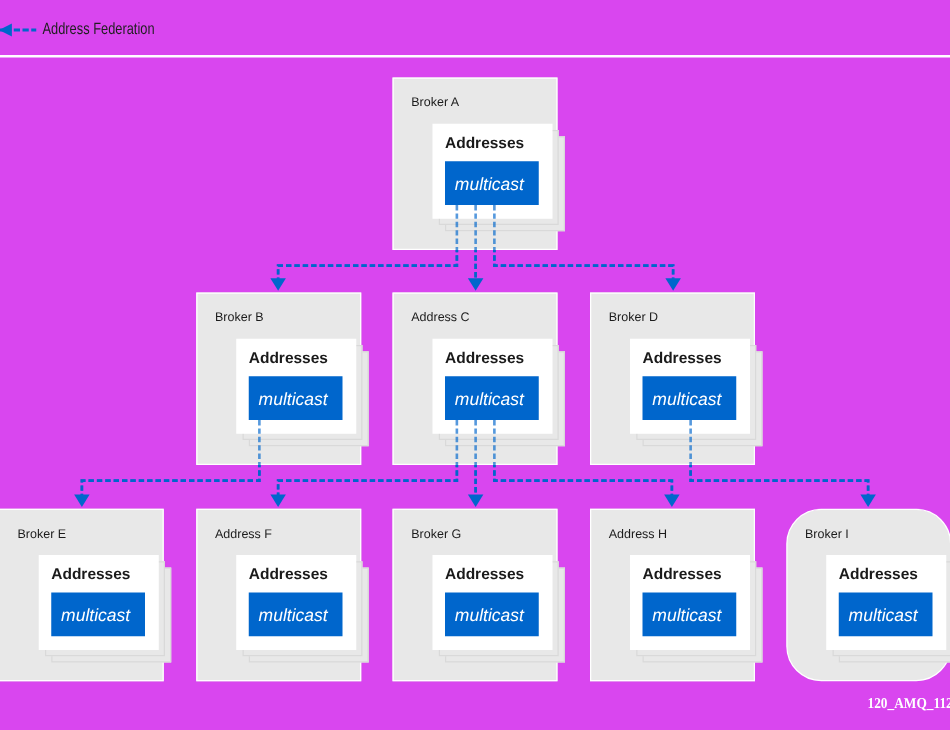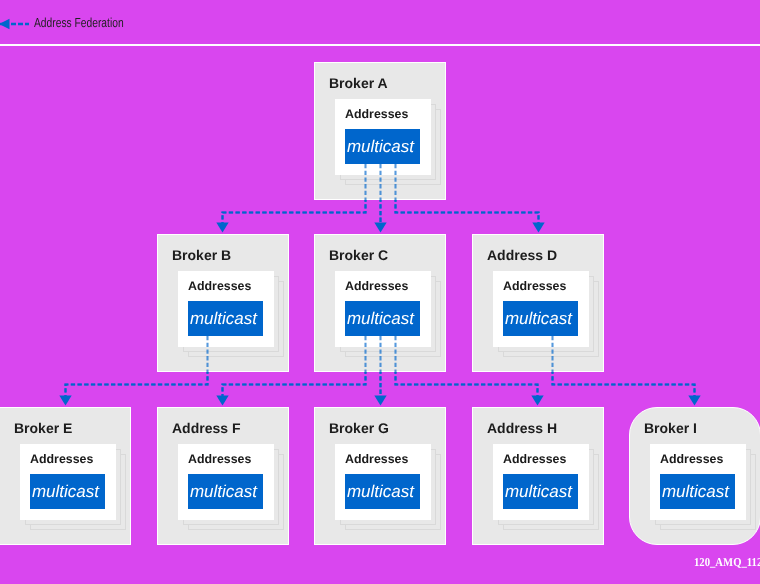--- a/index.html
+++ b/index.html
@@ -7,32 +7,32 @@
   body{font-family:"Liberation Sans",sans-serif;-webkit-font-smoothing:antialiased;text-rendering:geometricPrecision;}
   #stage{position:relative;width:760px;height:584px;background:#d946ef;overflow:hidden;}
 
   
   .legend-label{position:absolute;left:34px;top:16px;font-size:13px;line-height:14px;color:#1f1f1f;
                 white-space:nowrap;transform:scaleX(0.79);transform-origin:left top;}
   .hr{position:absolute;left:0;top:44px;width:760px;height:2px;background:#ffffff;}
 
   
   .broker{position:absolute;background:#e8e8e8;width:132px;height:138px;box-sizing:border-box;border:1px solid #ffffff;}
-  .broker .btitle{position:absolute;left:14px;top:12px;font-size:14px;line-height:16px;font-weight:bold;
+  .broker .btitle{position:absolute;left:14px;top:12px;font-size:10px;line-height:16px;font-weight:normal;
                   color:#1c1c1c;white-space:nowrap;}
 
   
-  .cardstack{position:absolute;left:20px;top:36px;width:106px;height:87px;}
+  .cardstack{position:absolute;left:31px;top:36px;width:106px;height:87px;}
   .shadow2{position:absolute;left:10px;top:10px;width:96px;height:76px;background:#e8e8e8;border:1px solid #d9d9d9;box-sizing:border-box;}
   .shadow1{position:absolute;left:5px;top:5px;width:96px;height:76px;background:#e8e8e8;border:1px solid #d9d9d9;box-sizing:border-box;}
   .card{position:absolute;left:0;top:0;width:96px;height:76px;background:#ffffff;}
   .card .atitle{position:absolute;left:10px;top:8px;font-size:12.4px;line-height:15px;font-weight:bold;color:#1a1a1a;white-space:nowrap;}
   .mc{position:absolute;left:10px;top:30px;width:75px;height:35px;background:#0066cc;}
   .mc span{position:absolute;left:-2px;top:0;width:75px;height:35px;display:flex;align-items:center;
-           justify-content:center;color:#ffffff;font-style:italic;font-size:17px;}
+           justify-content:center;color:#ffffff;font-style:italic;font-size:14px;}
 
   
   .label120{position:absolute;left:694px;top:555px;font-family:"Liberation Serif",serif;font-weight:bold;
             font-size:12px;color:#ffffff;white-space:nowrap;transform:scaleX(0.89);transform-origin:left top;}
 
   svg.wires{position:absolute;left:0;top:0;width:760px;height:584px;pointer-events:none;}
 </style>
 </head>
 <body>
 
@@ -82,34 +82,34 @@
           <div class="shadow1"></div>
           <div class="card">
             <div class="atitle">Addresses</div>
             <div class="mc">
               <span>multicast</span>
             </div>
           </div>
         </div>
       </div>
       <div class="broker" style="left: 314px; top: 234px;">
-        <div class="btitle">Broker C</div>
+        <div class="btitle">Address C</div>
         <div class="cardstack">
           <div class="shadow2"></div>
           <div class="shadow1"></div>
           <div class="card">
             <div class="atitle">Addresses</div>
             <div class="mc">
               <span>multicast</span>
             </div>
           </div>
         </div>
       </div>
       <div class="broker" style="left: 472px; top: 234px;">
-        <div class="btitle">Address D</div>
+        <div class="btitle">Broker D</div>
         <div class="cardstack">
           <div class="shadow2"></div>
           <div class="shadow1"></div>
           <div class="card">
             <div class="atitle">Addresses</div>
             <div class="mc">
               <span>multicast</span>
             </div>
           </div>
         </div>

